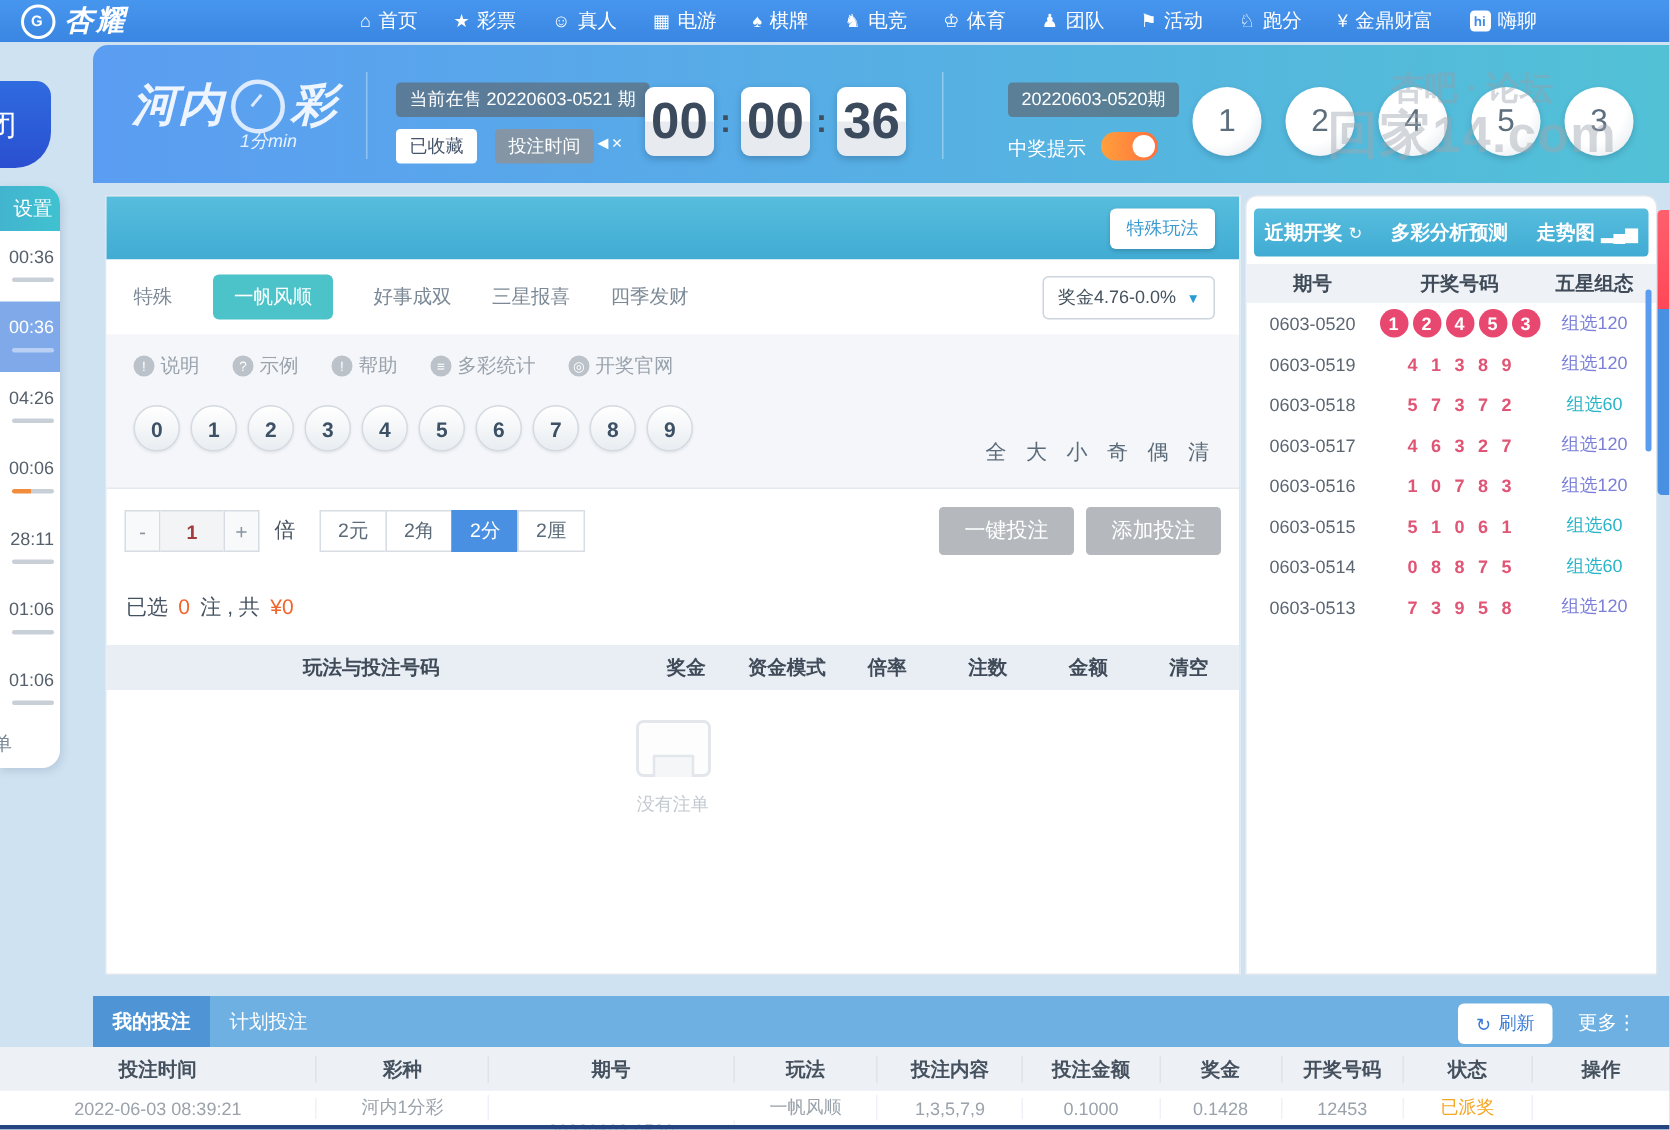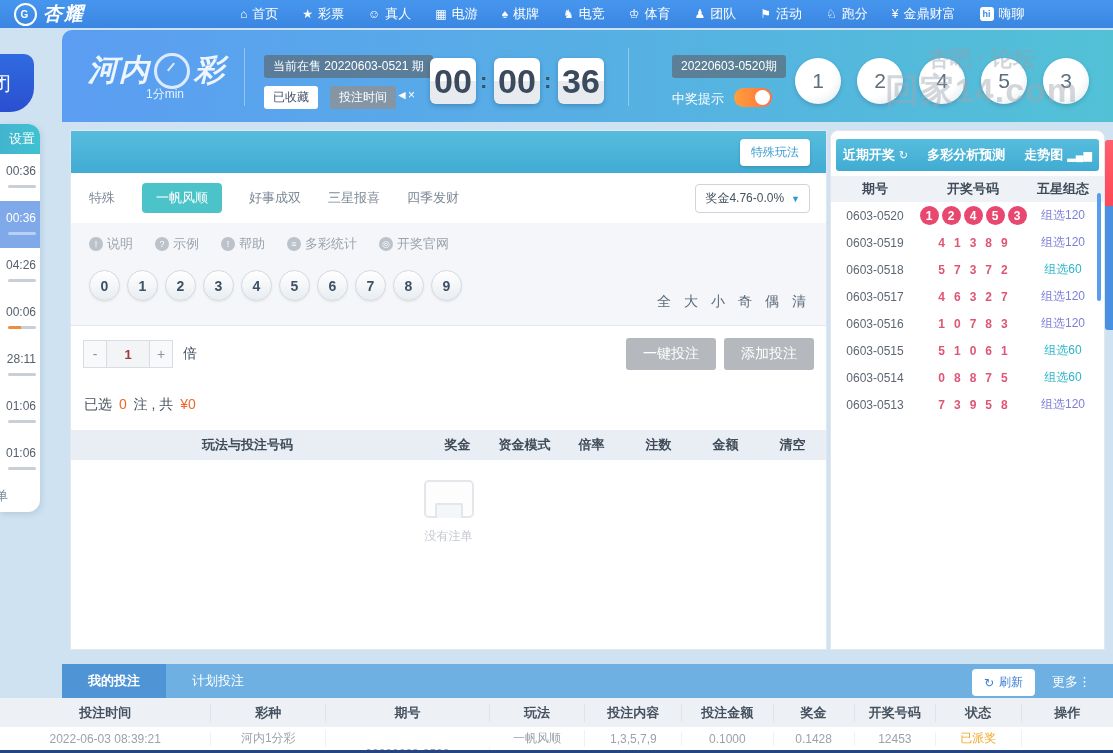--- a/index.html
+++ b/index.html
@@ -17,21 +17,21 @@
   .nav-icon{font-size:12px}
   .hi-icon{width:14px;height:14px;background:#fff;color:#3d8de8;border-radius:3px;font-size:9px;
         font-weight:bold;display:flex;align-items:center;justify-content:center}
   
   #banner{position:absolute;left:62px;top:30px;width:1051px;height:92px;
           background:linear-gradient(90deg,#5b9df2,#52c1d6);border-radius:10px 0 0 0}
   .banner-logo{position:absolute;left:26px;top:20px;color:#eef5ff;display:flex;align-items:center;cursor:default}
   .bl-main{font-size:30px;font-weight:bold;font-style:italic;letter-spacing:1px}
   .bl-clock{width:30px;height:30px;border:3px solid #dcebff;border-radius:50%;margin:0 4px;position:relative}
   .bl-clock:after{content:"";position:absolute;left:13px;top:6px;width:2px;height:10px;background:#dcebff;transform:rotate(40deg)}
-  .bl-sub{position:absolute;left:58px;top:36px;font-size:12px;color:#e6f2ff}
+  .bl-sub{position:absolute;left:72px;top:36px;font-size:12px;font-style:italic;color:#e6f2ff}
   .v-div{position:absolute;top:18px;height:58px;width:1px;background:rgba(255,255,255,.35)}
   .chip{position:absolute;font-size:12px;padding:3px 9px;border-radius:3px;color:#fff;cursor:pointer;white-space:nowrap}
   .chip-sale{left:202px;top:25px;background:rgba(92,113,129,.78)}
   .chip-fav{left:202px;top:56px;background:#fff;color:#44546a}
   .chip-time{left:268px;top:56px;background:#8496a6}
   .mute{position:absolute;left:334px;top:58px;color:#fff;font-size:12px;cursor:pointer}
   .flip{position:absolute;top:28px;width:46px;height:46px;border-radius:6px;
         background:linear-gradient(180deg,#ffffff 49%,#e7ebef 51%);box-shadow:0 2px 5px rgba(20,40,70,.25);
         display:flex;align-items:center;justify-content:center;font-size:34px;font-weight:bold;color:#3b4a5c}
   .colon{position:absolute;top:38px;font-size:22px;font-weight:bold;color:#3e5060}
@@ -131,21 +131,21 @@
         display:flex;align-items:center;justify-content:center}
   .r-pattern{width:72px;text-align:center}
   #r-scroll{position:absolute;right:3px;top:62px;width:4px;height:108px;background:#5a9df0;border-radius:2px;cursor:pointer}
   
   #float-red{position:absolute;left:1105px;top:140px;width:8px;height:66px;border-radius:3px 0 0 0;cursor:pointer;
         background:linear-gradient(180deg,#ff5f6d,#ff4757)}
   #float-blue{position:absolute;left:1105px;top:206px;width:8px;height:124px;background:#4a90e2;border-radius:0 0 0 3px;cursor:pointer}
   
   #bottom-band{position:absolute;left:62px;top:664px;width:1051px;height:34px;background:#6fb0e2}
   #bottom-tabs{display:flex;height:34px}
-  .btab{height:34px;display:flex;align-items:center;padding:0 26px;color:#fff;font-size:13px;cursor:pointer}
+  .btab{height:34px;display:flex;align-items:center;padding:0 13px;color:#fff;font-size:13px;cursor:pointer}
   .btab.active{background:#4f95d5;font-weight:bold}
   .refresh-btn{position:absolute;right:78px;top:5px;background:#fff;border-radius:4px;color:#3a7bd5;font-size:12px;
         padding:5px 12px;display:flex;gap:5px;align-items:center;cursor:pointer}
   .more-btn{position:absolute;right:22px;top:9px;color:#fff;font-size:13px;cursor:pointer}
   #bt-head{position:absolute;left:0;top:698px;width:1113px;height:29px;background:#edf0f5;display:flex;
         align-items:center;font-size:13px;color:#45515e;font-weight:bold}
   #bt-row{position:absolute;left:0;top:727px;width:1113px;height:23px;background:#fff;display:flex;
         align-items:center;font-size:12px;color:#9aa2ab}
   .btc{text-align:center;box-sizing:border-box;overflow:hidden;white-space:nowrap}
   #bt-head .btc{border-right:1px solid #e0e4ea}
@@ -349,20 +349,26 @@
         <div class="qp">偶</div>
         <div class="qp">清</div>
       </div>
   </div>
   <div id="controls">
     <div class="stepbox">
       <div class="sbtn">-</div>
       <div class="sval">1</div>
       <div class="sbtn">+</div>
       <div class="unit">倍</div>
+      <div id="denoms" style="display:flex">
+          <div class="denom">2元</div>
+          <div class="denom">2角</div>
+          <div class="denom active">2分</div>
+          <div class="denom">2厘</div>
+        </div>
     </div>
     <div class="bigbtn" id="quick-bet">一键投注</div>
     <div class="bigbtn" id="add-bet">添加投注</div>
   </div>
   <div id="summary">
     <span>已选</span>
     <span class="hl">0</span>
     <span>注 , 共</span>
     <span class="hl">¥0</span>
   </div>

